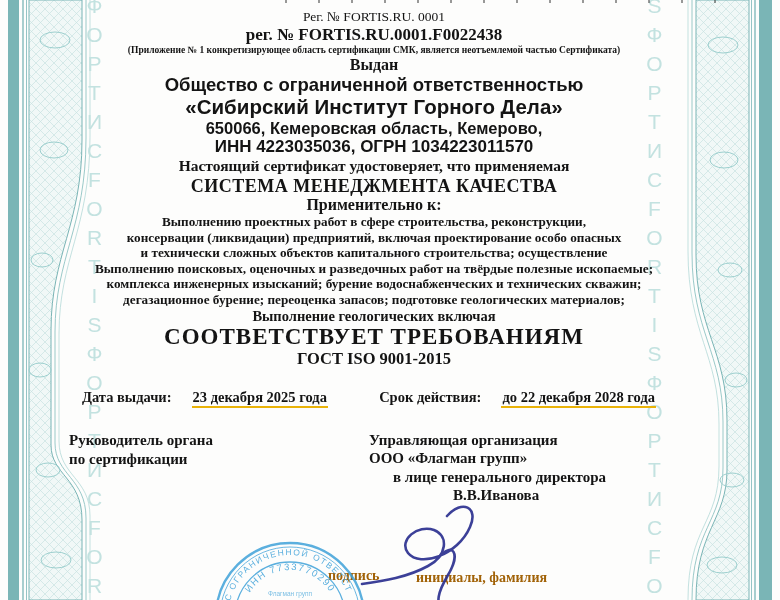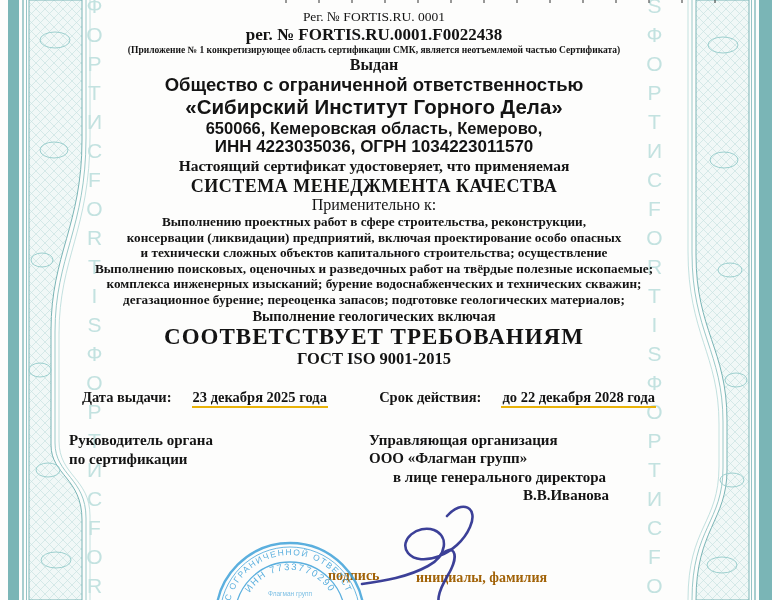--- a/index.html
+++ b/index.html
@@ -30,35 +30,35 @@
   .reg-number{font-size:17px;line-height:20px;font-weight:bold;}
   .appendix{font-size:9.5px;line-height:10.5px;font-weight:bold;}
   .issued{font-size:16px;line-height:18px;font-weight:bold;}
   .sans{font-family:"Liberation Sans",sans-serif;font-weight:bold;}
   .legal-form{font-size:18.5px;line-height:21.5px;}
   .company-name{font-size:20.5px;line-height:23.5px;}
   .addr{font-size:16.5px;line-height:18.5px;}
   .ids{font-size:17px;line-height:19.5px;}
   .certifies{font-size:15.5px;line-height:17.5px;font-weight:bold;}
   .system-title{margin-top:2px;font-size:18px;line-height:20px;font-weight:bold;letter-spacing:.5px;}
-  .applicable{font-size:16px;line-height:18px;font-weight:normal;}
+  .applicable{font-size:16px;line-height:18px;font-weight:bold;}
   .scope{font-size:13.2px;line-height:15.6px;font-weight:bold;}
   .reports{font-size:14.5px;line-height:16px;font-weight:bold;}
   .complies{font-size:23px;line-height:25px;font-weight:bold;letter-spacing:1px;}
   .standard{font-size:16.5px;line-height:19px;font-weight:bold;}
   .dates-row{
     margin-top:19px;display:flex;justify-content:space-between;
     padding:0 28px 0 18px;font-size:14.5px;font-weight:bold;line-height:20px;
   }
   .date-value{border-bottom:2px solid #eab308;padding:0 1px 1px;margin-left:20px;text-align:center;}
   .sig-row{position:relative;margin-top:24px;height:95px;text-align:left;}
   .sig-left{margin-left:5px;font-size:15px;line-height:19px;font-weight:bold;}
   .sig-right{position:absolute;left:305px;top:0;width:310px;font-size:15px;line-height:18.5px;font-weight:bold;}
   .sig-right .indent1{padding-left:24px;}
-  .sig-right .indent2{padding-left:84px;text-align:center;}
+  .sig-right .indent2{padding-left:84px;}
   .caption{position:absolute;font-size:14px;font-weight:bold;color:#a16207;}
   .caption-sign{left:328px;top:568px;}
   .caption-initials{left:416px;top:570px;}
   .overlay{position:absolute;left:0;top:0;width:780px;height:600px;pointer-events:none;}
 </style>
 </head>
 <body>
 
 <div class="page">
 

